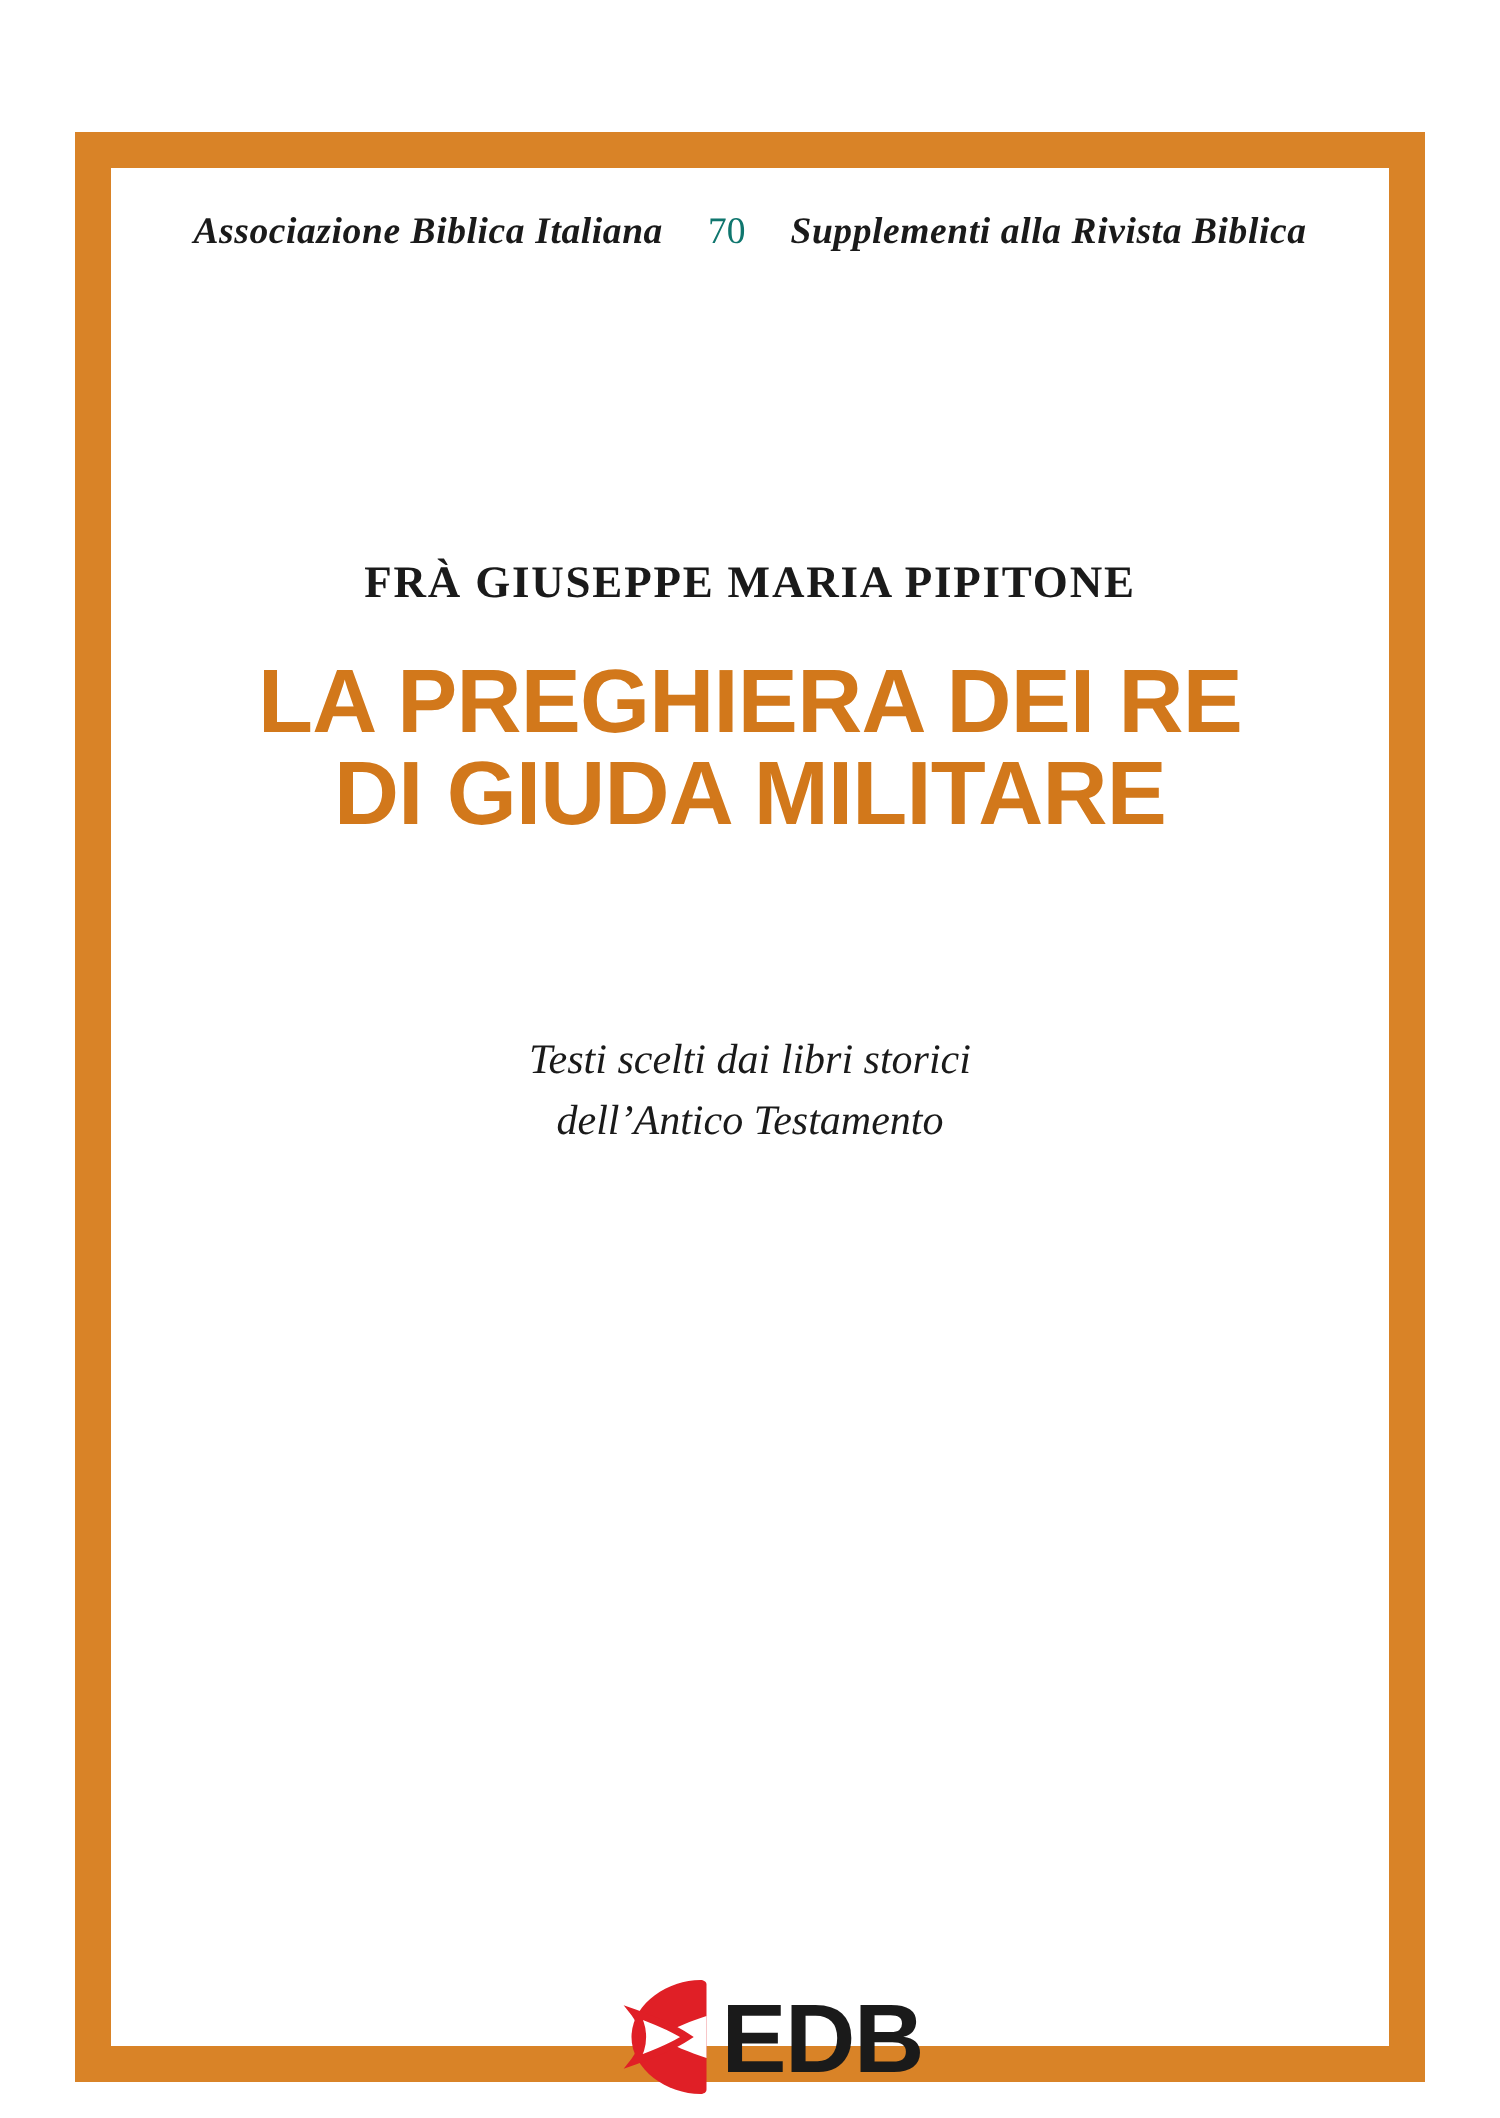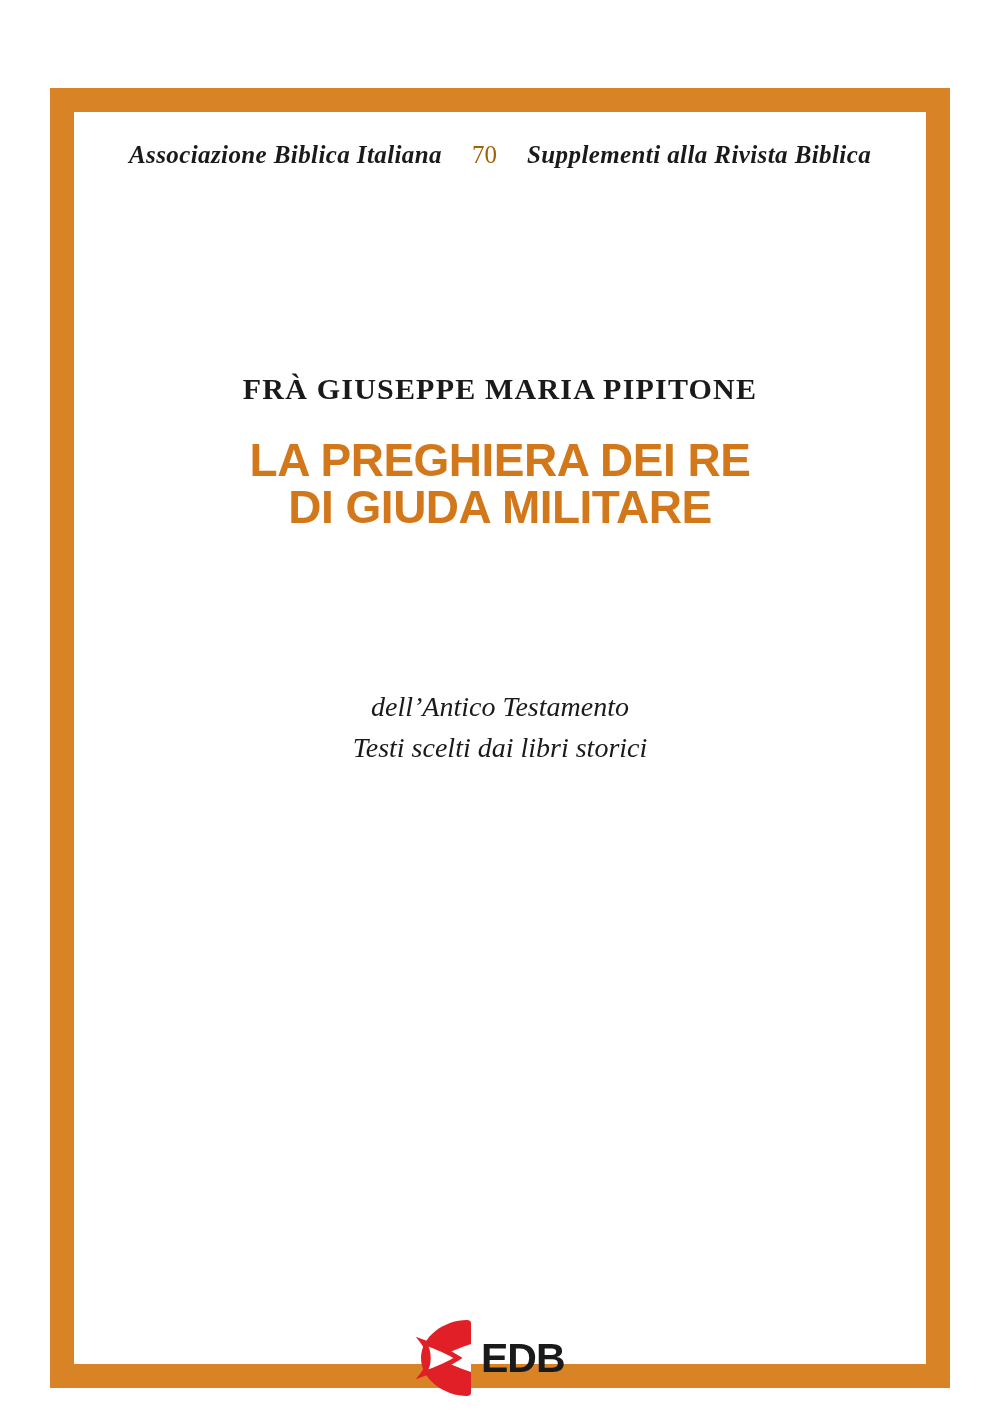--- a/index.html
+++ b/index.html
@@ -57,21 +57,21 @@
     font-weight: bold;
     font-size: 25px;
     letter-spacing: 0.4px;
     color: #1a1a1a;
   }
   .series-number {
     font-family: "Liberation Serif", serif;
     font-style: normal;
     font-weight: normal;
     font-size: 25px;
-    color: #a16207;
+    color: #0f766e;
   }
 
   
   .author {
     position: absolute;
     left: 100px;
     top: 340px;
     width: 800px;
     text-align: center;
     font-family: "Liberation Serif", serif;
@@ -84,21 +84,21 @@
   
   .title {
     position: absolute;
     left: 90px;
     top: 405px;
     width: 820px;
     text-align: center;
     color: #d2781b;
     font-family: "Liberation Sans", sans-serif;
     font-weight: bold;
-    font-size: 46px;
+    font-size: 60px;
     line-height: 1.02;
     letter-spacing: -0.5px;
   }
   .title .line {
     display: block;
     white-space: nowrap;
   }
 
   
   .subtitle {
@@ -129,21 +129,21 @@
   .logo-mark {
     width: 80px;
     height: 88px;
     flex: 0 0 auto;
     position: relative;
     margin-right: 2px;
   }
   .logo-text {
     font-family: "Liberation Sans", sans-serif;
     font-weight: bold;
-    font-size: 41px;
+    font-size: 65px;
     letter-spacing: -1px;
     color: #1a1a1a;
     line-height: 1;
     margin-left: -6px;
   }
 </style>
 </head>
 <body>
 
 <div id="page">
@@ -158,22 +158,22 @@
   </div>
 
   <div class="author">FRÀ GIUSEPPE MARIA PIPITONE</div>
 
   <div class="title">
     <span class="line">LA PREGHIERA DEI RE</span>
     <span class="line">DI GIUDA MILITARE</span>
   </div>
 
   <div class="subtitle">
+    <span class="line">Testi scelti dai libri storici</span>
     <span class="line">dell’Antico Testamento</span>
-    <span class="line">Testi scelti dai libri storici</span>
   </div>
 
   <div class="logo">
     <div class="logo-mark">
       <svg width="80" height="88" viewBox="0 0 80 88" xmlns="http://www.w3.org/2000/svg">
         <path d="M62 6 C40 6 16 22 16 44 C16 66 40 82 62 82 C64 82 66 81 66 79 L66 9 C66 7 64 6 62 6 Z" fill="#e01f26"></path>
         <path d="M66 30 C54 34 44 38 34 44 C44 50 54 54 66 58 Z" fill="#ffffff"></path>
         <path d="M20 30 C33 34 44 39 52 44 C44 49 33 54 20 58 C26 50 26 38 20 30 Z" fill="#ffffff"></path>
         <path d="M18 28 C32 33 44 38 53 44 C44 50 32 55 18 60 C25 51 25 37 18 28 Z" fill="none" stroke="#e01f26" stroke-width="5"></path>
       </svg>

